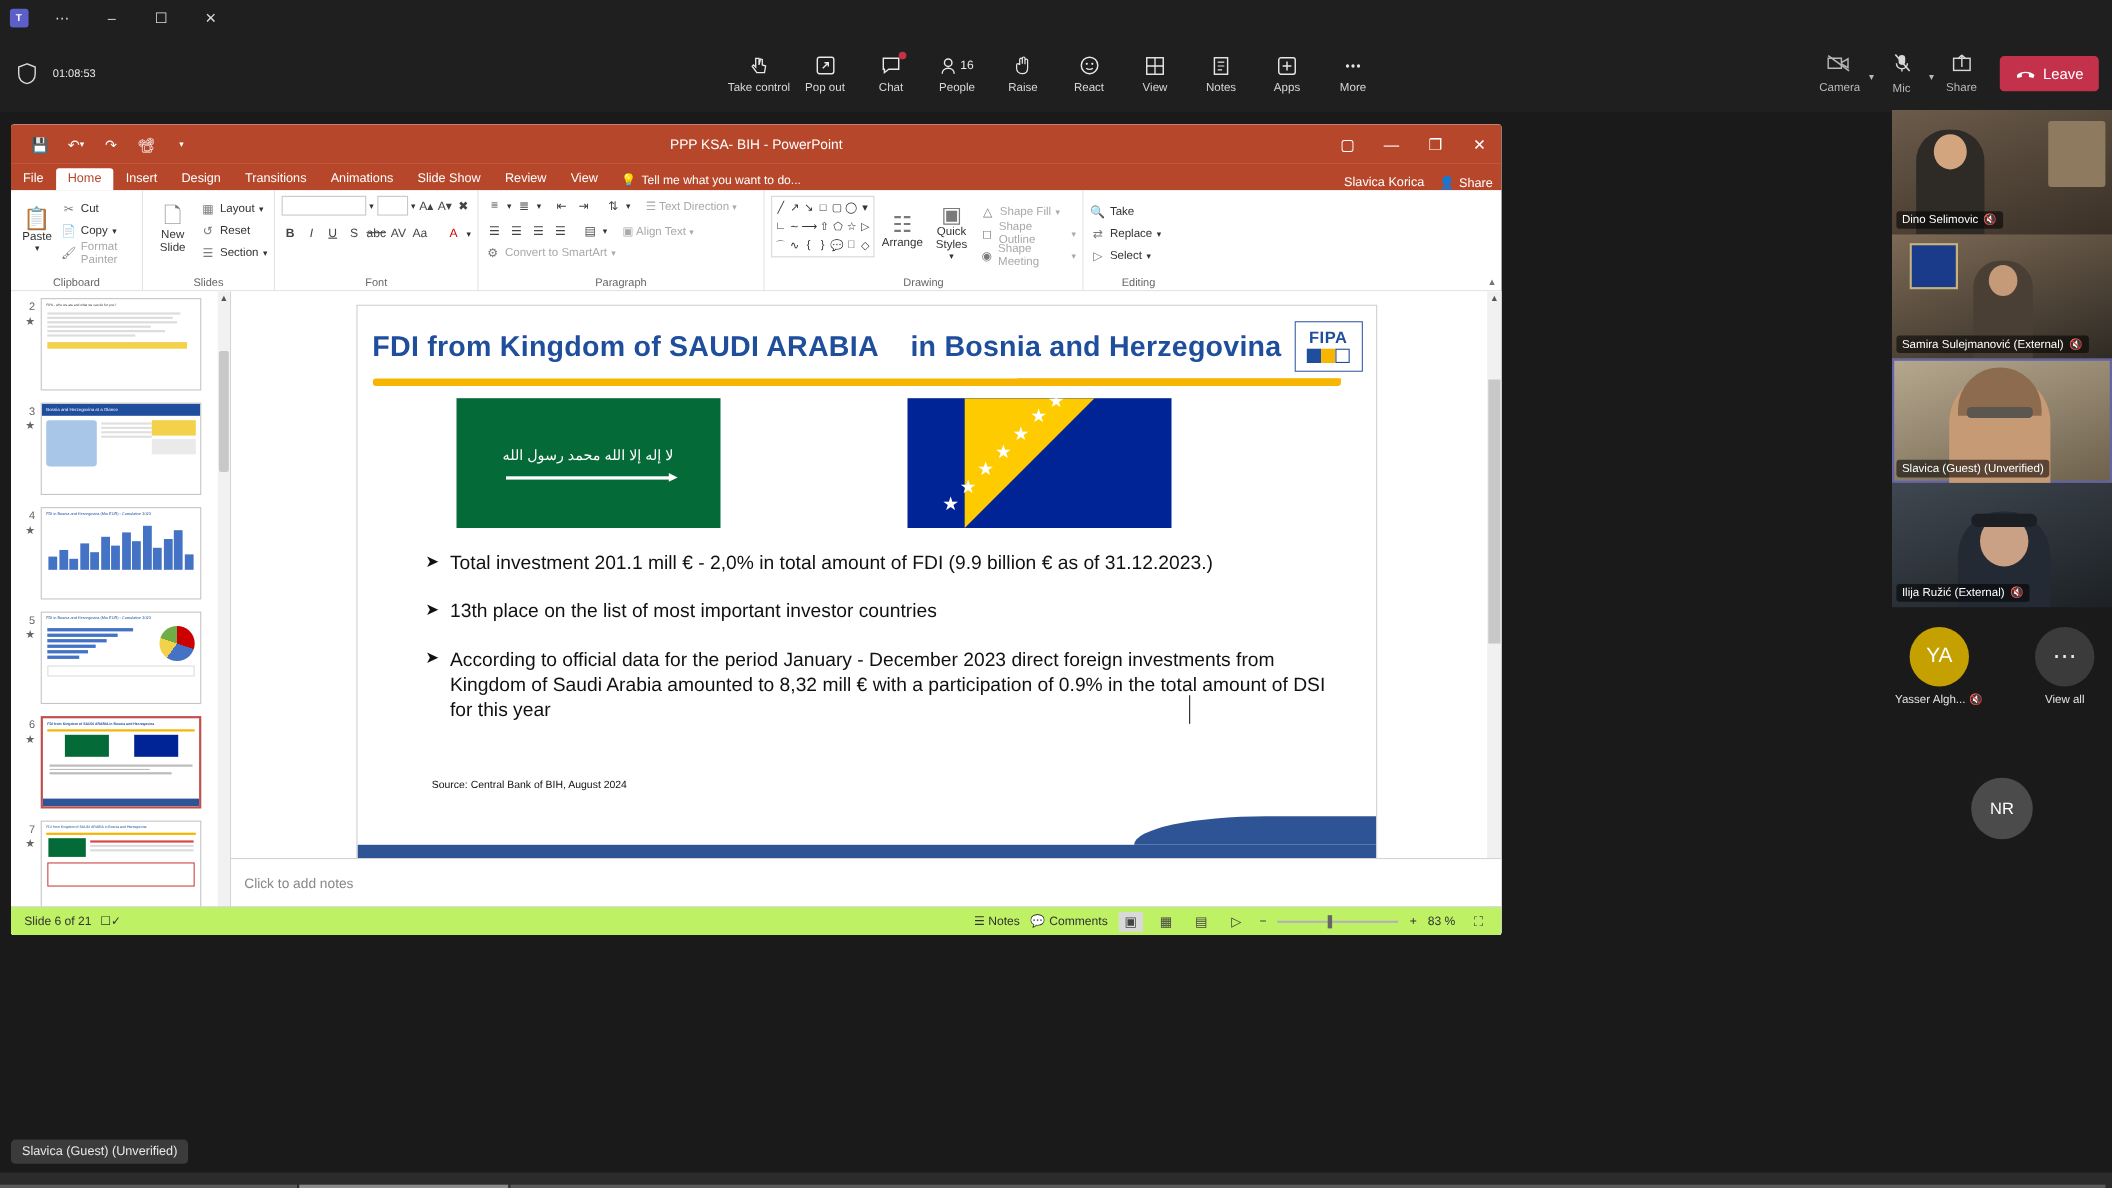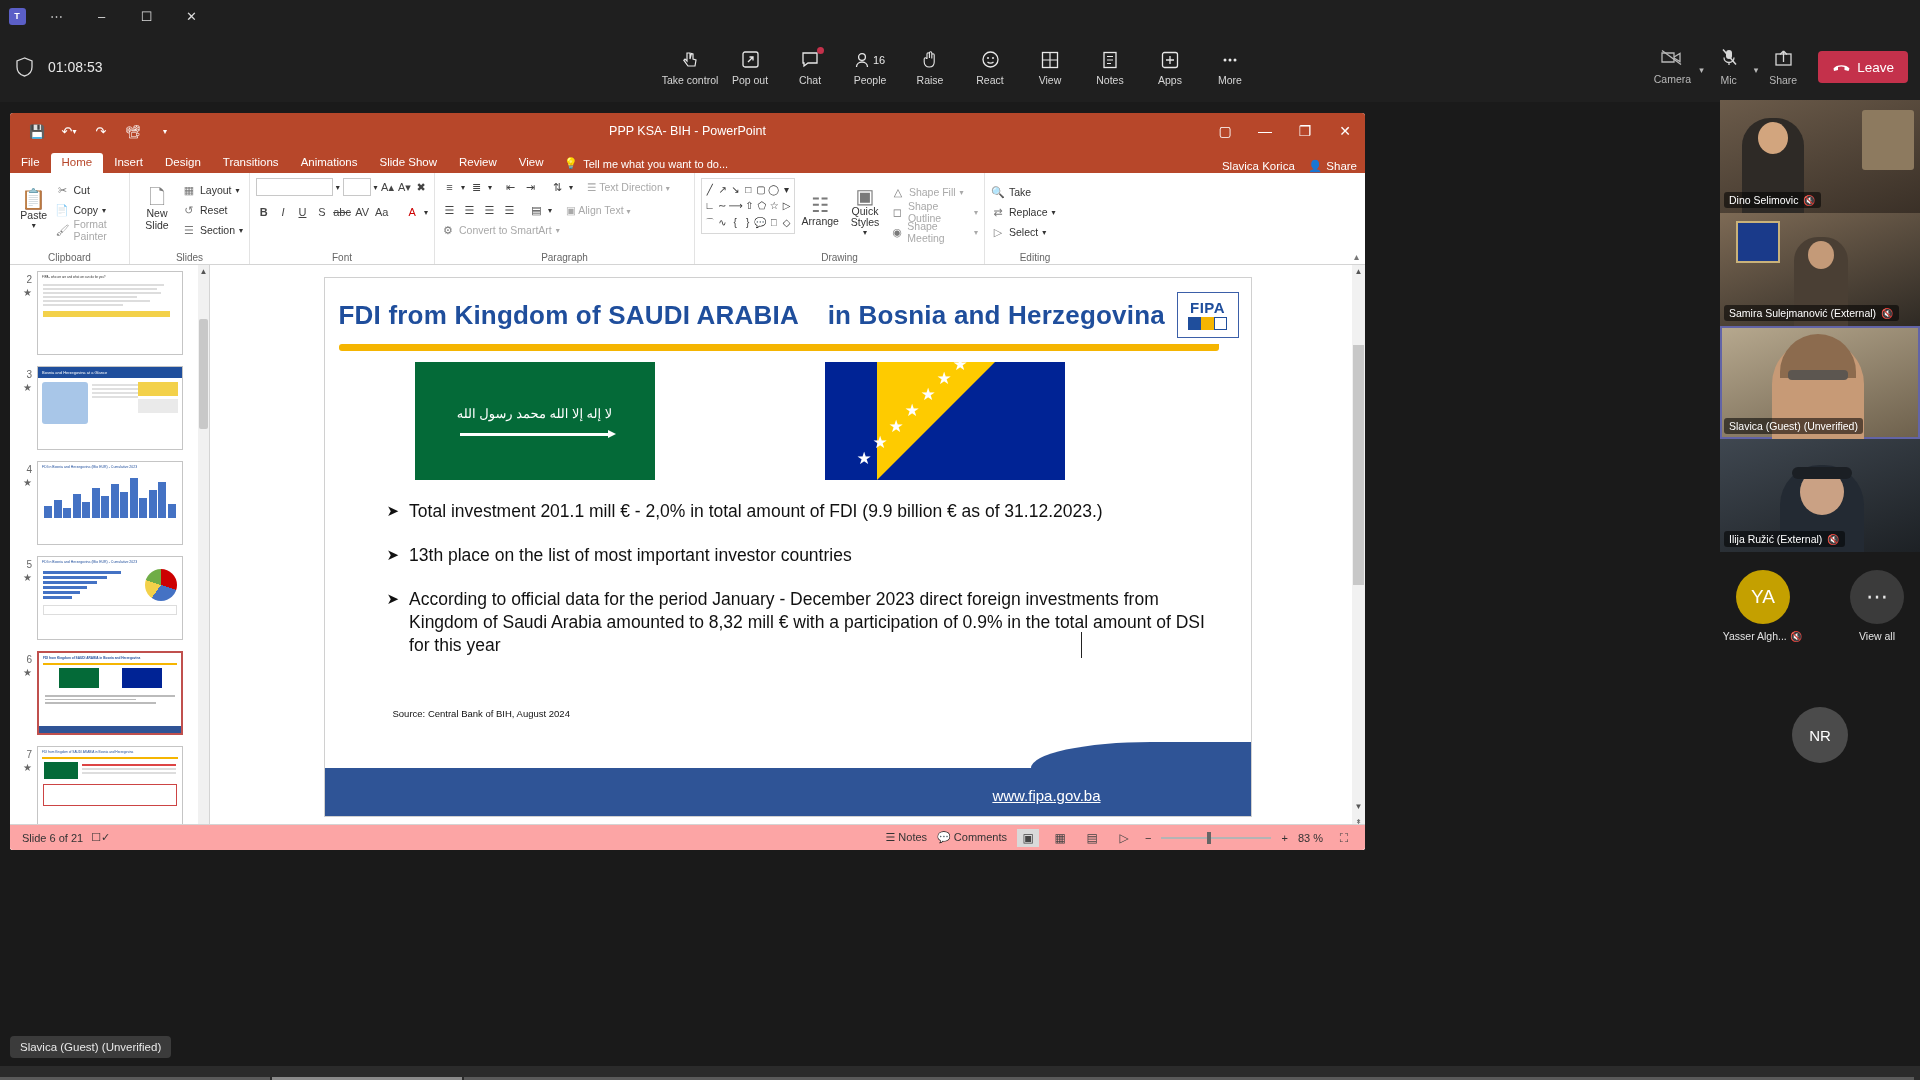--- a/index.html
+++ b/index.html
@@ -32,21 +32,21 @@
     width: 45px; height: 32px; display: flex; align-items: center; justify-content: center;
     color: #dcdcdc; font-size: 13px;
   }
 
   
   .meetbar {
     position: absolute; top: 32px; left: 0; width: 1920px; height: 70px;
     background: #1f1f1f; display: flex; align-items: center;
   }
   .shield-wrap { width: 48px; display: flex; justify-content: center; align-items: center; }
-  .timer { color: #e8e8e8; font-size: 14px; min-width: 80px; }
+  .timer { color: #e8e8e8; font-size: 10px; min-width: 80px; }
   .center-tools {
     position: absolute; left: 50%; transform: translateX(-50%);
     display: flex; align-items: center; gap: 4px;
   }
   .tool {
     width: 56px; display: flex; flex-direction: column; align-items: center;
     gap: 3px; padding: 4px 2px; border-radius: 4px; position: relative;
   }
   .tool .ico { height: 22px; display: flex; align-items: center; justify-content: center; color: #e8e8e8; }
   .tool .lbl { color: #d6d6d6; font-size: 10.5px; white-space: nowrap; }
@@ -203,21 +203,21 @@
   .slide-scroll { position: absolute; right: 0; top: 0; width: 13px; height: 100%; background: #f1f1f1; }
   .slide-scroll .bar { position: absolute; top: 80px; left: 1px; width: 11px; height: 240px; background: #c8c8c8; }
   .ss-a { position: absolute; left: 1px; width: 11px; height: 14px; font-size: 8px; color: #555; text-align: center; }
 
   .notes-pane {
     position: absolute; left: 200px; right: 0; bottom: 26px; height: 44px;
     background: #fff; border-top: 1px solid #d4d4d4; color: #888; font-size: 12.5px;
     display: flex; align-items: center; padding-left: 12px;
   }
   .statusbar {
-    position: absolute; left: 0; right: 0; bottom: 0; height: 26px; background: #fca5a5;
+    position: absolute; left: 0; right: 0; bottom: 0; height: 26px; background: #bef264;
     border-top: 1px solid #d4d4d4; display: flex; align-items: center;
     font-size: 11px; color: #333; text-align: right;
   }
   .sb-left { padding-left: 12px; display: flex; align-items: center; gap: 8px; }
   .sb-right { margin-left: auto; display: flex; align-items: center; gap: 10px; padding-right: 10px; }
   .view-btn { width: 22px; height: 18px; display: flex; align-items: center; justify-content: center; color: #444; font-size: 12px; }
   .view-btn.on { background: #d9d9d9; }
   .zoom-slider { width: 110px; height: 14px; position: relative; display: flex; align-items: center; }
   .zoom-track { width: 100%; height: 2px; background: #b4b4b4; }
   .zoom-knob { position: absolute; left: 46px; width: 4px; height: 12px; background: #666; }
@@ -831,20 +831,23 @@
 
         <div class="slide-scroll">
           <div class="ss-a" style="top:2px">▲</div>
           <div class="bar"></div>
           <div class="ss-a" style="bottom:34px">▼</div>
           <div class="ss-a" style="bottom:18px">↟</div>
           <div class="ss-a" style="bottom:2px">↡</div>
         </div>
       </div>
 
+      <div class="notes-pane">
+        <span>Click to add notes</span>
+      </div>
 
       <div class="statusbar">
         <div class="sb-left">
           <span>Slide 6 of 21</span>
           <span>☐✓</span>
         </div>
         <div class="sb-right">
           <span>☰ <span>Notes</span></span>
           <span>💬 <span>Comments</span></span>
           <span class="view-btn on">▣</span>

